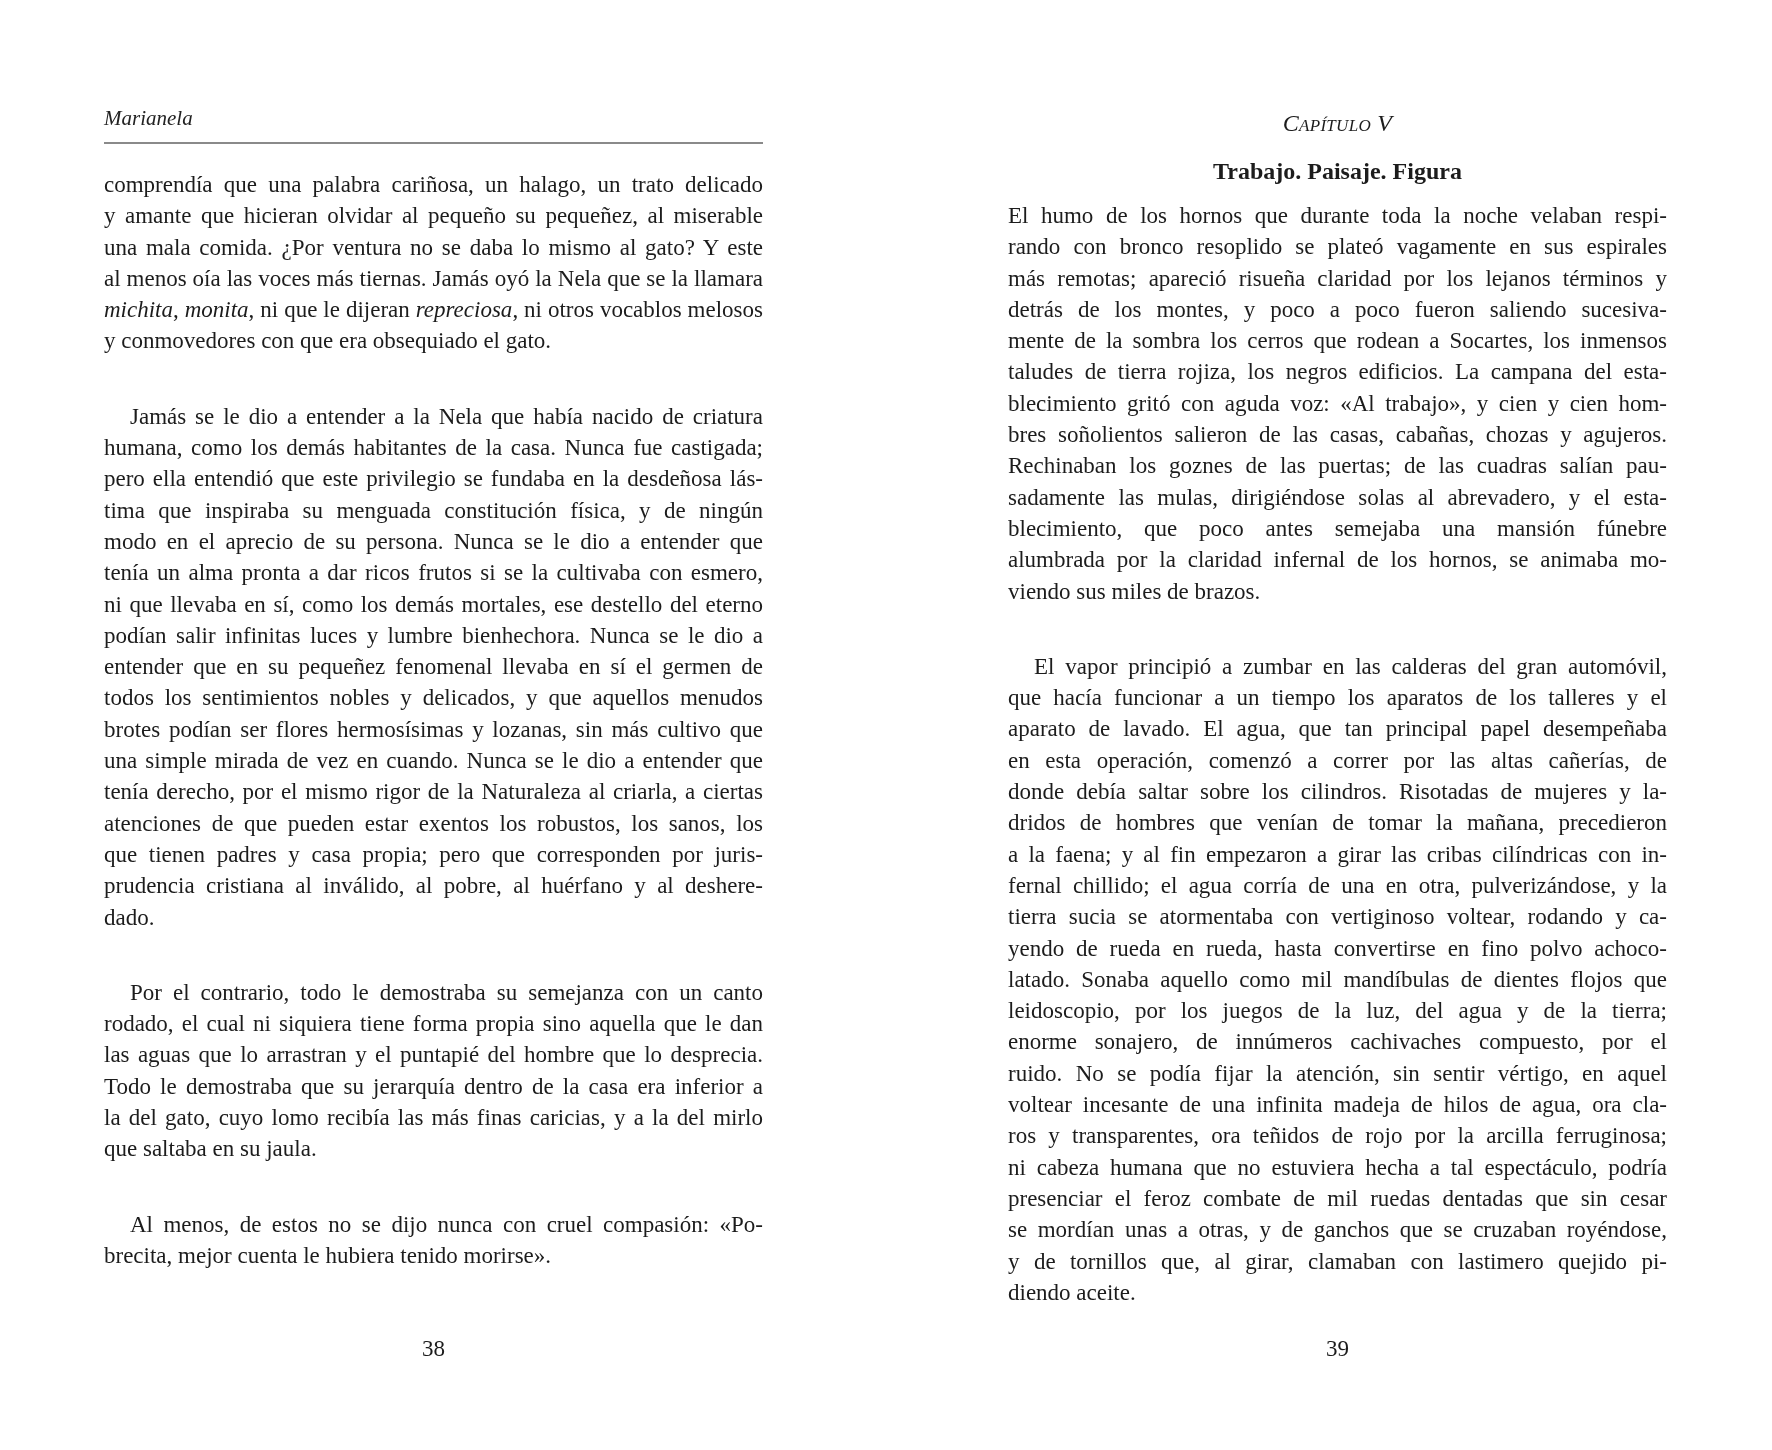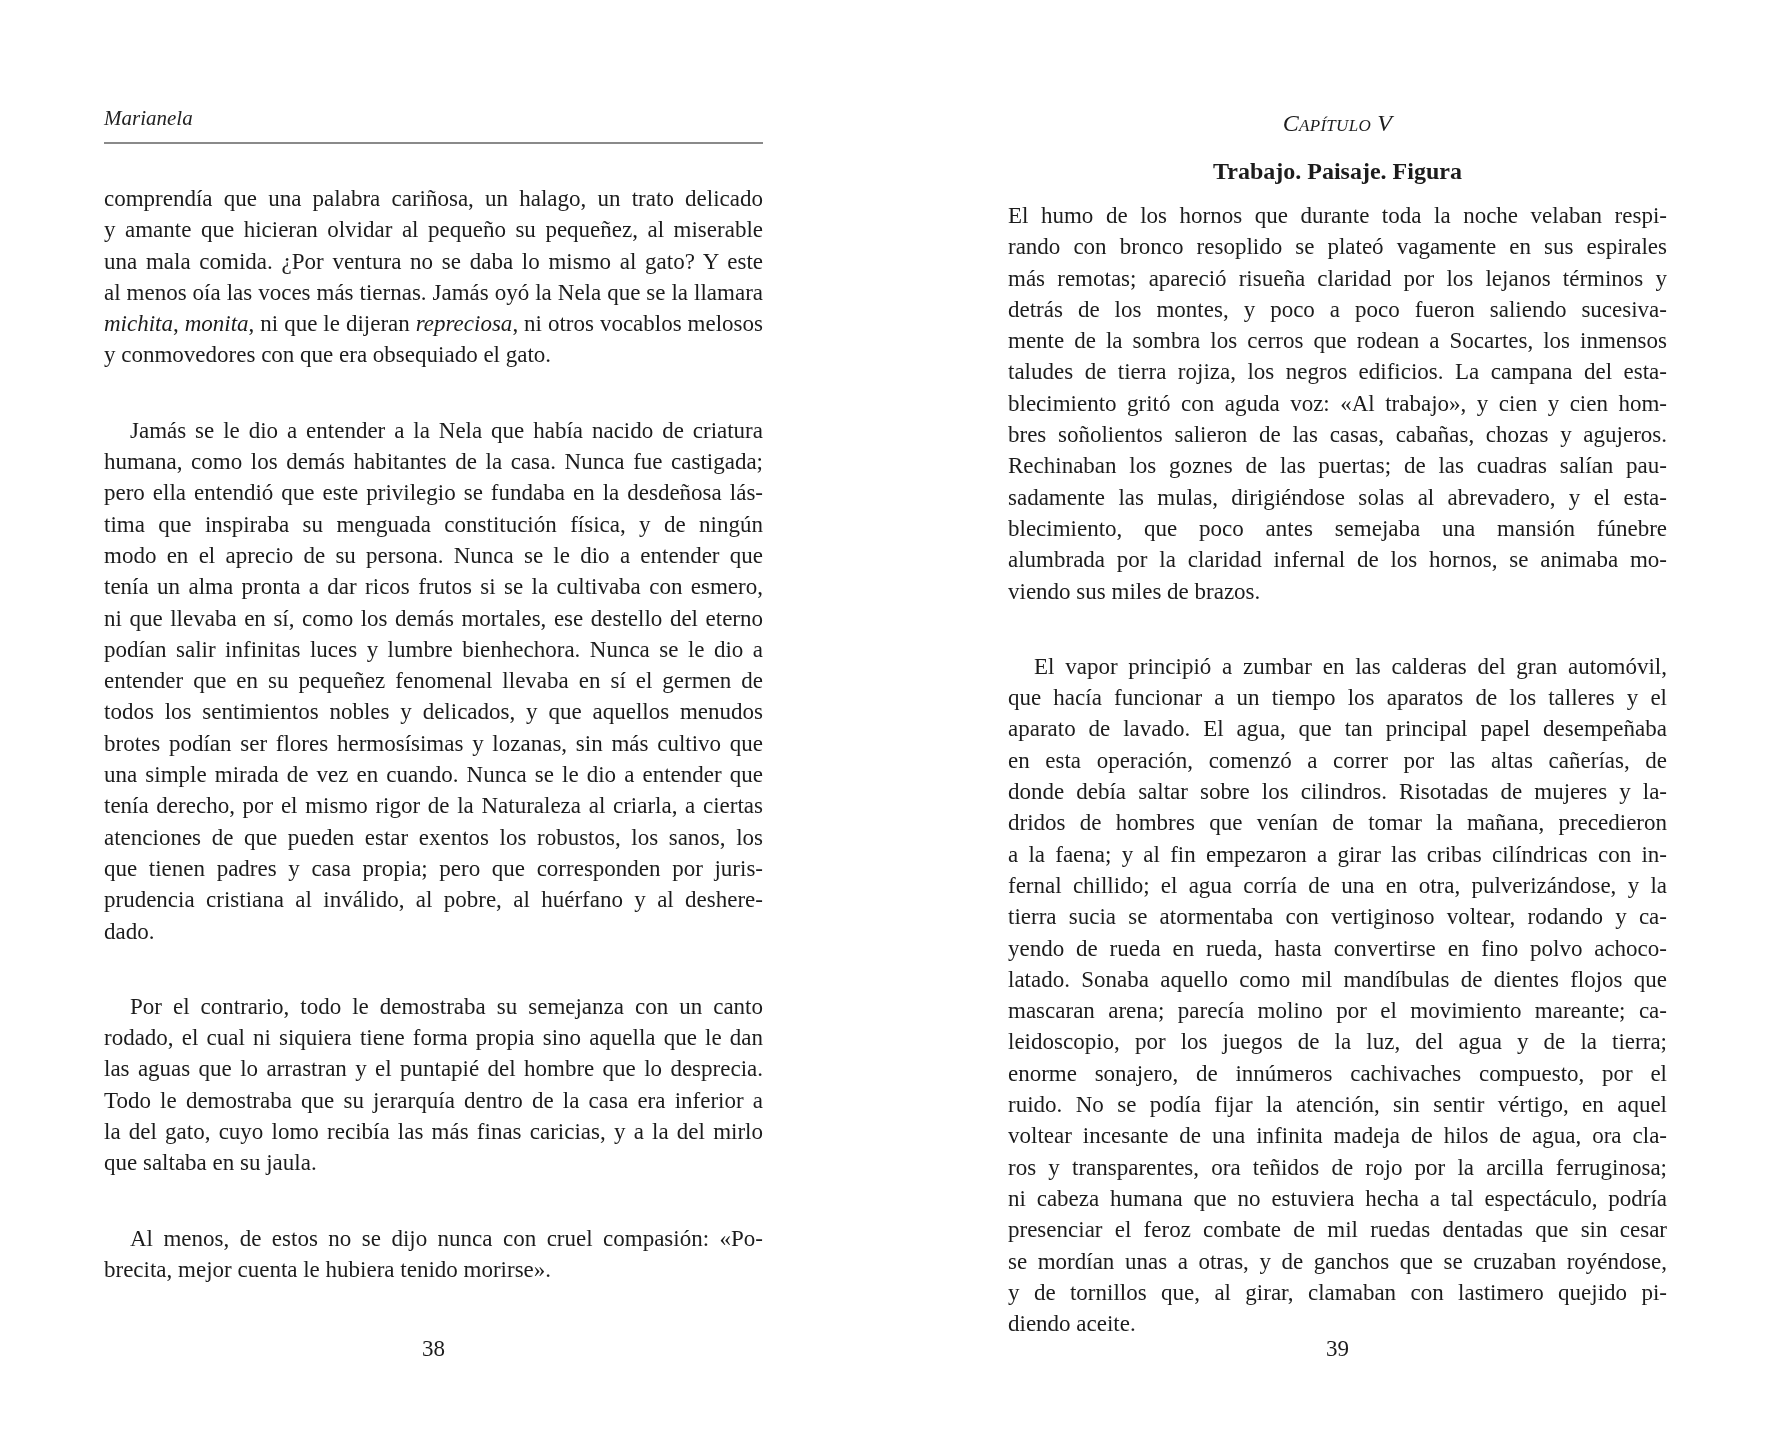--- a/index.html
+++ b/index.html
@@ -4,21 +4,21 @@
 <style>
   html, body { margin: 0; padding: 0; background: #ffffff; }
   body { width: 1772px; height: 1450px; position: relative; overflow: hidden; color: #1c1c1c;
          font-family: "Liberation Serif", "DejaVu Serif", serif; }
   .page { position: absolute; top: 0; width: 659px; height: 1264px; }
   .page.left { left: 104px; }
   .page.right { left: 1008px; }
   .running-head { position: absolute; top: 104px; left: 0; font-style: italic; font-size: 21px; line-height: 28px; color: #222; }
   .head-rule { position: absolute; top: 142px; left: 0; width: 659px; height: 0; border-top: 2px solid #8a8a8a; }
   .body { position: absolute; left: 0; width: 659px; font-size: 23px; line-height: 31.3px; }
-  .left .body { top: 183px; }
+  .left .body { top: 169px; }
   .right .body { top: 200px; }
   .ln { display: block; white-space: nowrap; text-align: justify; text-align-last: justify; height: 31.3px; overflow: visible; }
   .ln.last { text-align-last: left; }
   .ln.indent { padding-left: 26px; margin-top: 44px; }
   .ln i { font-style: italic; }
   .chapter { position: absolute; left: 0; width: 659px; text-align: center; }
   .chapter-num { top: 108px; font-size: 24px; line-height: 30px; font-variant: small-caps; letter-spacing: 0.3px; font-style: italic; }
   .chapter-title { top: 140px; font-size: 24px; line-height: 30px; font-weight: bold; margin-top: 16px; }
   .folio { position: absolute; top: 1334px; left: 0; width: 659px; text-align: center; font-size: 23px; line-height: 30px; }
 </style>
@@ -96,21 +96,20 @@
         <span class="ln">que hacía funcionar a un tiempo los aparatos de los talleres y el</span>
         <span class="ln">aparato de lavado. El agua, que tan principal papel desempeñaba</span>
         <span class="ln">en esta operación, comenzó a correr por las altas cañerías, de</span>
         <span class="ln">donde debía saltar sobre los cilindros. Risotadas de mujeres y la-</span>
         <span class="ln">dridos de hombres que venían de tomar la mañana, precedieron</span>
         <span class="ln">a la faena; y al fin empezaron a girar las cribas cilíndricas con in-</span>
         <span class="ln">fernal chillido; el agua corría de una en otra, pulverizándose, y la</span>
         <span class="ln">tierra sucia se atormentaba con vertiginoso voltear, rodando y ca-</span>
         <span class="ln">yendo de rueda en rueda, hasta convertirse en fino polvo achoco-</span>
         <span class="ln">latado. Sonaba aquello como mil mandíbulas de dientes flojos que</span>
-        <span class="ln">mascaran arena; parecía molino por el movimiento mareante; ca-</span>
         <span class="ln">leidoscopio, por los juegos de la luz, del agua y de la tierra;</span>
         <span class="ln">enorme sonajero, de innúmeros cachivaches compuesto, por el</span>
         <span class="ln">ruido. No se podía fijar la atención, sin sentir vértigo, en aquel</span>
         <span class="ln">voltear incesante de una infinita madeja de hilos de agua, ora cla-</span>
         <span class="ln">ros y transparentes, ora teñidos de rojo por la arcilla ferruginosa;</span>
         <span class="ln">ni cabeza humana que no estuviera hecha a tal espectáculo, podría</span>
         <span class="ln">presenciar el feroz combate de mil ruedas dentadas que sin cesar</span>
         <span class="ln">se mordían unas a otras, y de ganchos que se cruzaban royéndose,</span>
         <span class="ln">y de tornillos que, al girar, clamaban con lastimero quejido pi-</span>
         <span class="ln last">diendo aceite.</span>

